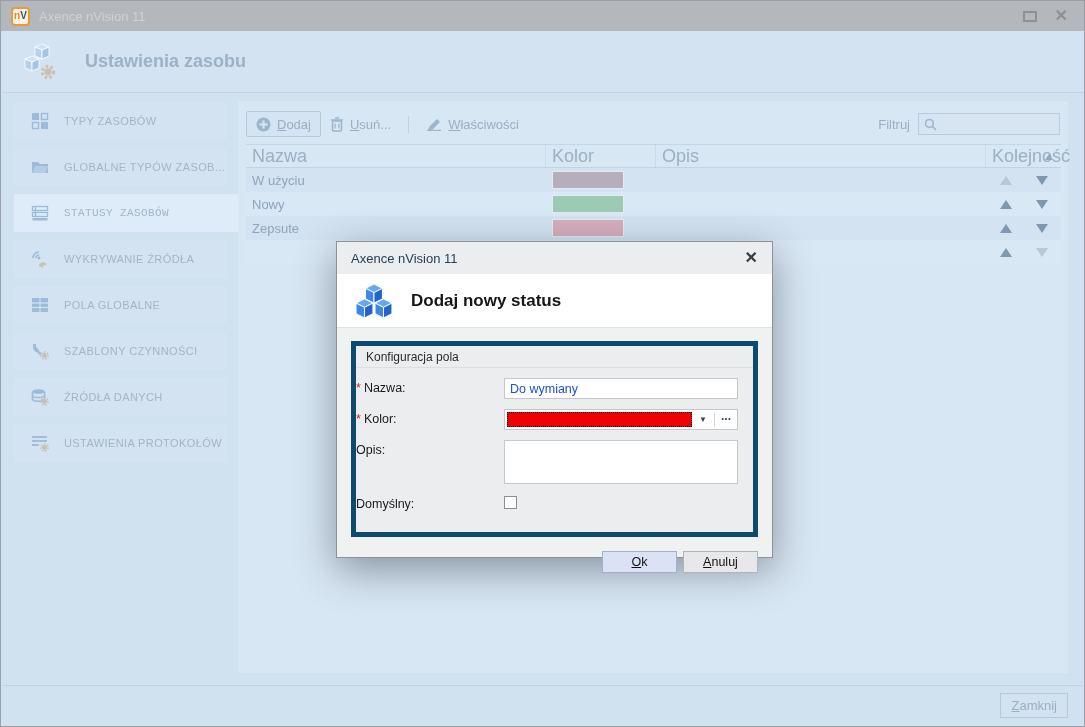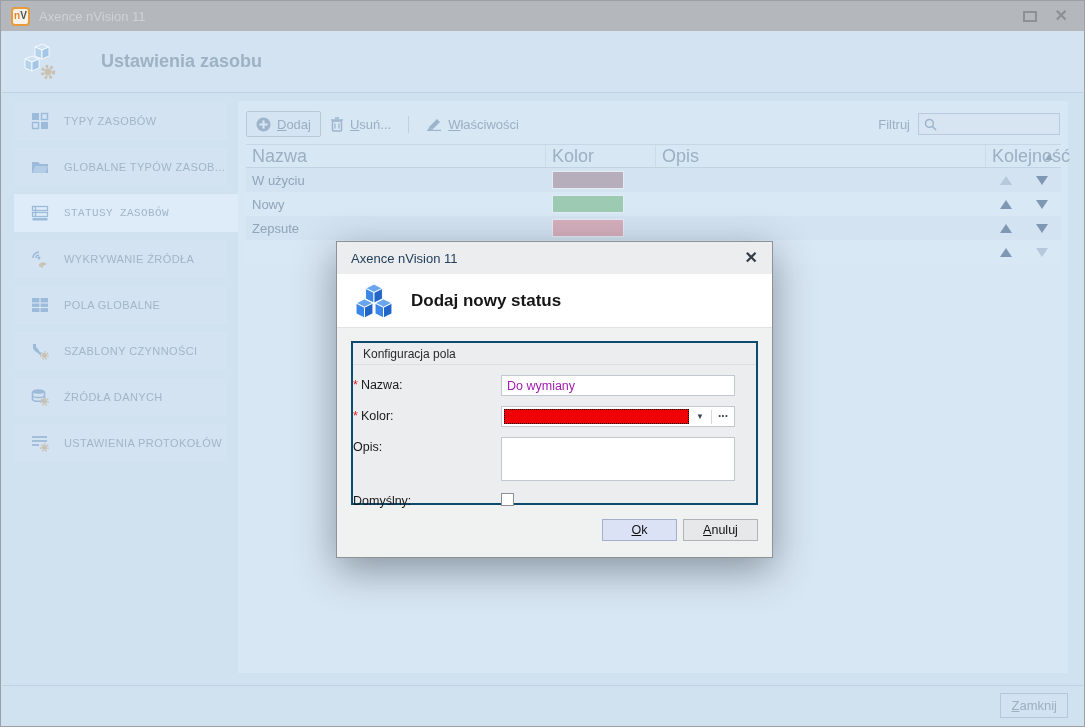--- a/index.html
+++ b/index.html
@@ -18,21 +18,21 @@
   .nv-logo { width:19px; height:19px; background:#f6f2e9; border:2px solid #e89b3c; border-radius:4px;
     font-size:10px; font-weight:bold; display:flex; align-items:center; justify-content:center; line-height:1; }
   .nv-n { color:#e8832d; } .nv-v { color:#4c5257; }
   .tb-title { color:#ced2d6; font-size:13px; margin-left:9px; }
   .tb-ctrls { margin-left:auto; display:flex; align-items:center; gap:18px; padding-right:6px; }
   .btn-max { width:14px; height:11px; border:2px solid #8d9195; }
   .btn-close-app { color:#8d9195; font-size:16px; font-weight:bold; line-height:1; }
 
   
   .headerband { position:absolute; top:30px; left:1px; right:1px; height:62px; background:#d3e3f1;
-    border-bottom:1px solid #c2d3e3; display:flex; align-items:center;gap:16px; }
+    border-bottom:1px solid #c2d3e3; display:flex; align-items:center; }
   .hb-icon { margin-left:19px; width:40px; height:40px; }
   .hb-title { margin-left:24px; font-size:18px; font-weight:bold; color:#9eb2c5; }
 
   
   .sidebar { position:absolute; top:92px; left:1px; width:236px; bottom:41px; padding-top:9px; }
   .side-item { margin:0 0 8px 12px; width:213px; height:38px; background:#d3e3f1;
     display:flex; align-items:center; cursor:default; }
   .side-item.selected { background:#ddecf8; width:224px;font-family:Liberation Mono, monospace; }
   .sicon { width:18px; height:18px; margin:0 15px 0 17px; flex:none; }
   .slabel { font-size:11px; color:#a2b6c8; letter-spacing:0.4px; white-space:nowrap; }
@@ -80,29 +80,29 @@
   
   .dialog { position:absolute; left:335px; top:240px; width:437px; height:317px; background:#f0f1f1;
     border:1px solid #8e9297; box-shadow:0 12px 38px rgba(35,45,55,0.45); z-index:10; }
   .dlg-title { height:32px; background:#ecedee; display:flex; align-items:center; padding:0 14px;
     font-size:13px; color:#23405c; }
   .dlg-close { margin-left:auto; color:#333e49; font-weight:bold; font-size:16px; line-height:1; cursor:default; }
   .dlg-header { height:54px; background:#ffffff; border-bottom:1px solid #e3e3e3;
     display:flex; align-items:center; padding:0 18px; gap:18px; }
   .dlg-heading { font-size:17px; font-weight:bold; color:#161616; }
   .dlg-body { padding:13px 14px 0 14px; }
-  .groupbox { border:2px solid #0c4a6e; background:#ecedee; height:164px; }
+  .groupbox { border:5px solid #0c4a6e; background:#ecedee; height:196px; }
   .group-title { height:22px; padding:4px 0 0 10px; font-size:12px; color:#2b2b2b;
     border-bottom:1px solid #dcdee0; }
   .frm-row { display:flex; align-items:flex-start; margin-top:10px; }
   .frm-label { width:148px; font-size:12.5px; color:#1a1a1a; padding-right:7px; padding-top:3px;
     flex:none; white-space:nowrap; }
   .req { color:#e01b1b; margin-right:3px; }
   .frm-input { width:234px; height:21px; border:1px solid #c2c8cf; background:#fff; font-size:12.5px;
-    color:#a21caf; padding:1px 5px; font-family:inherit; outline:none; }
+    color:#1d4ed8; padding:1px 5px; font-family:inherit; outline:none; }
   .color-combo { width:234px; height:21px; border:1px solid #c2c8cf; background:#fff;
     display:flex; align-items:center; }
   .color-swatch-sel { flex:1; height:15px; margin-left:2px; border:1px dotted #000; background:#f00000; }
   .combo-arrow { width:22px; text-align:center; font-size:8px; color:#3c4650; flex:none; }
   .combo-sep { width:1px; height:14px; background:#d8d8d8; flex:none; }
   .combo-more { width:22px; text-align:center; font-size:12px; font-weight:bold; color:#3c4650;
     flex:none; line-height:0.6; padding-bottom:6px; }
   .frm-textarea { width:234px; height:44px; border:1px solid #c2c8cf; background:#fff; resize:none;
     font-family:inherit; font-size:12.5px; color:#1a1a1a; outline:none; }
   .chk { width:13px; height:13px; border:1px solid #8a9099; background:#fff; margin-top:2px; }

